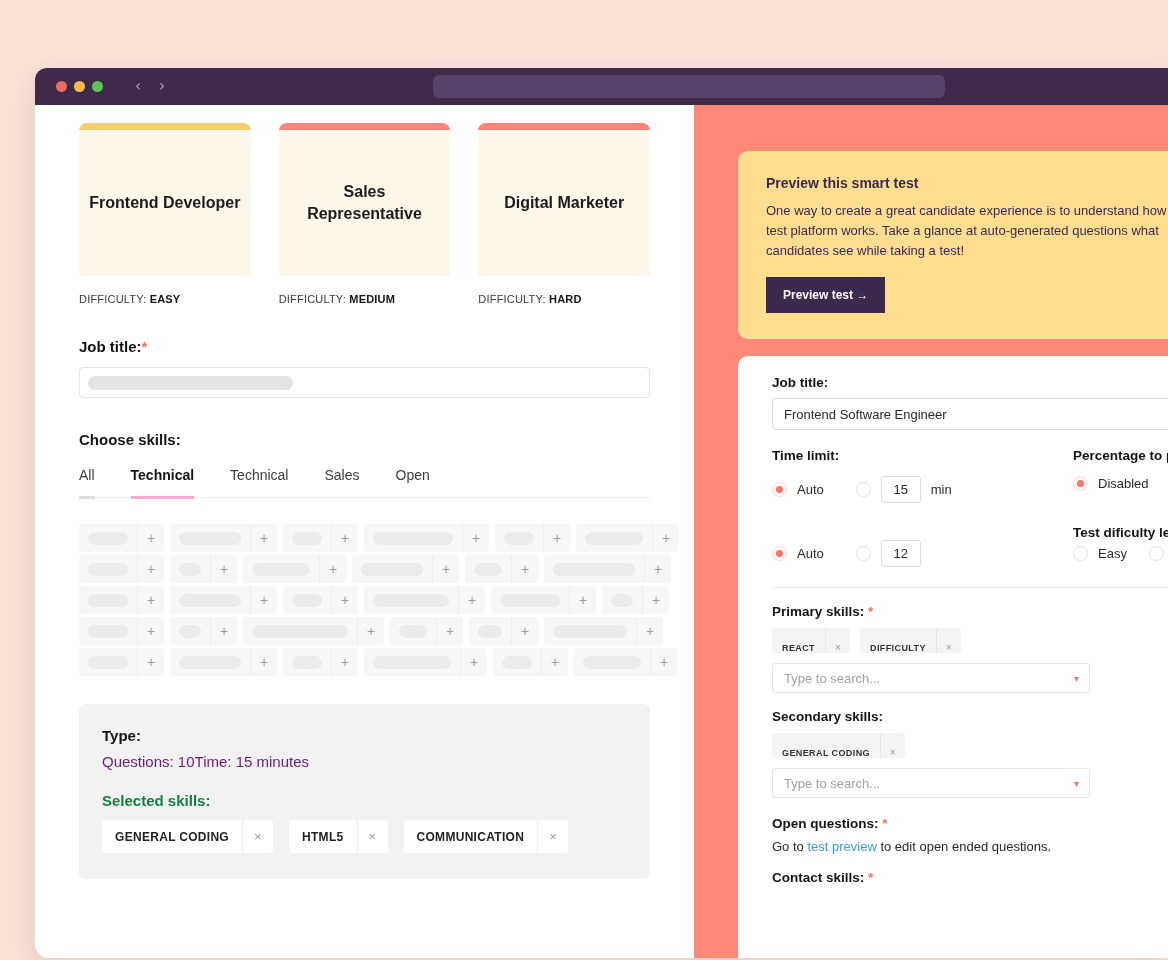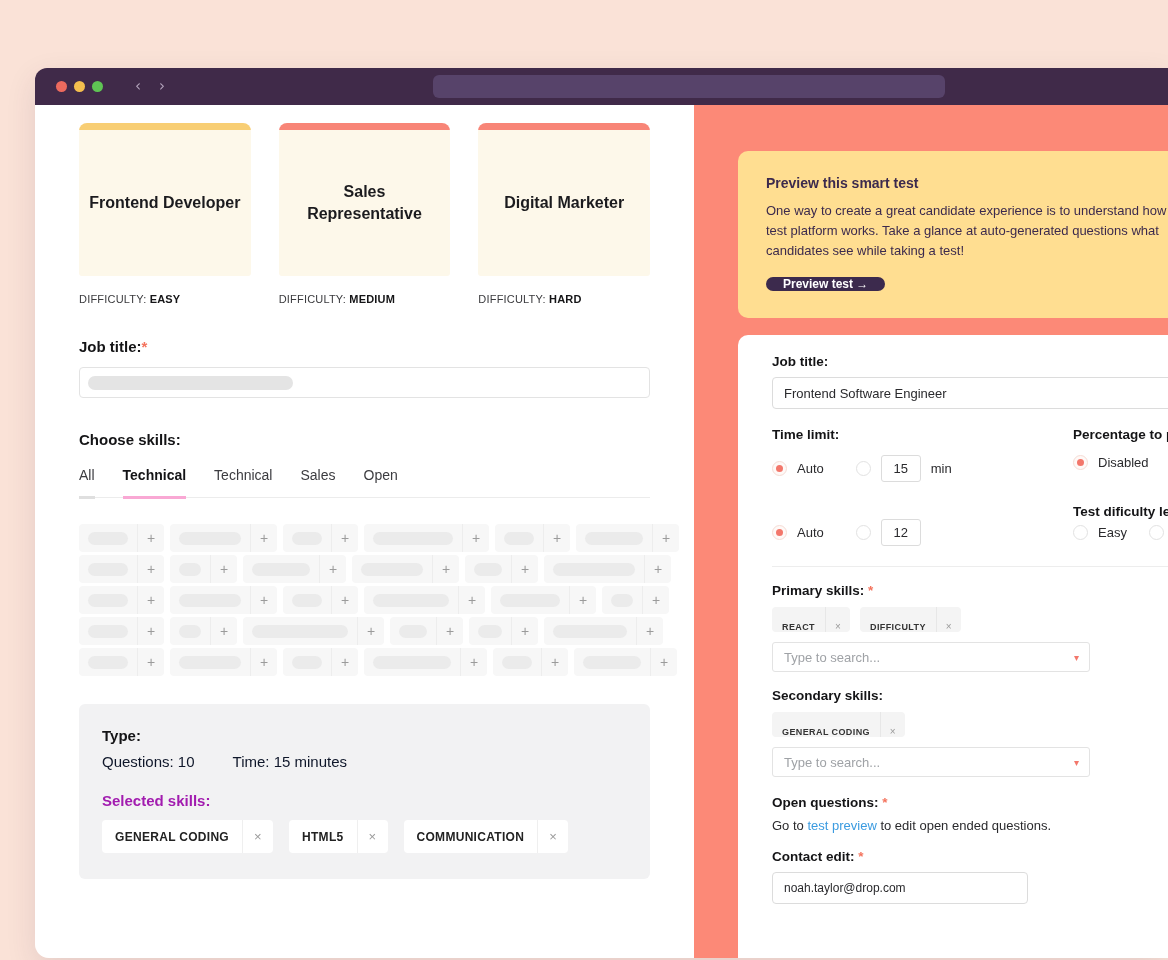--- a/index.html
+++ b/index.html
@@ -34,49 +34,49 @@
   .diff-row{display:grid;grid-template-columns:1fr 1fr 1fr;gap:28px;margin-top:17px;}
   .diff{font-size:11px;color:#3a3a3d;letter-spacing:.2px;}
   .diff b{color:#151517;}
 
   .field-label{font-weight:700;font-size:15px;margin-top:33px;color:#141416;}
   .req{color:#F4745E;font-weight:700;}
   .jt-input{margin-top:12px;height:31px;border:1px solid #E3E3E3;border-radius:4px;
     display:flex;align-items:center;padding:0 8px;background:#fff;}
   .jt-skel{width:205px;height:14px;border-radius:7px;background:#E4E4E4;}
 
-  .tabs{display:flex;gap:28px;margin-top:19px;border-bottom:1px solid #ECECEC;}
+  .tabs{display:flex;gap:36px;margin-top:19px;border-bottom:1px solid #ECECEC;}
   .tab{font-size:14px;color:#3c3c40;padding:0 0 13px;cursor:pointer;}
   .tab.first{border-bottom:3px solid #DFDFDF;margin-bottom:-2px;}
   .tab.active{font-weight:700;color:#141416;border-bottom:3px solid #f9a8d4;margin-bottom:-2px;}
 
   .skel-grid{margin-top:26px;display:flex;flex-direction:column;gap:3px;}
   .skel-row{display:flex;gap:6px;}
   .skel-chip{height:28px;background:#F7F7F7;border-radius:4px;display:flex;align-items:center;flex-grow:1;}
   .skel-pill{height:13px;border-radius:7px;background:#EBEBEB;margin:0 9px;}
   .skel-div{width:1px;height:100%;background:#EDEDED;}
   .skel-plus{width:26px;text-align:center;color:#9B9B9B;font-size:14px;flex:0 0 26px;}
 
   .total-box{margin-top:28px;background:#F2F2F3;border-radius:6px;padding:23px 23px 26px;}
   .total-h{font-weight:700;font-size:15px;color:#141416;}
-  .total-line{margin-top:9px;font-size:15px;color:#0f172a;display:flex;gap:38px;}
-  .sel-h{font-weight:700;font-size:15px;margin-top:22px;color:#a21caf;}
+  .total-line{margin-top:9px;font-size:15px;color:#701a75;display:flex;}
+  .sel-h{font-weight:700;font-size:15px;margin-top:22px;color:#15803d;}
   .sel-chips{display:flex;gap:16px;margin-top:11px;}
   .sel-chip{background:#fff;border-radius:4px;height:33px;display:flex;align-items:center;
     font-size:12px;font-weight:700;letter-spacing:.3px;color:#222;}
   .sel-chip .lbl{padding:0 13px;}
   .sel-chip .x-div{width:1px;height:100%;background:#EFEFEF;}
   .sel-chip .x{width:30px;text-align:center;color:#9a9a9a;font-size:13px;font-weight:400;}
 
   
   .promo-card{margin-top:46px;width:486px;background:#FFDE91;border-radius:10px;padding:24px 28px 26px;color:#3C2A4D;}
   .promo-title{font-weight:700;font-size:14px;}
   .promo-body{font-size:13px;line-height:1.55;margin-top:10px;max-width:432px;}
   .promo-btn{margin-top:16px;display:inline-block;background:#3C2A4D;color:#fff;border:none;
-    font-size:12px;font-weight:700;padding:0 17px;border-radius:14px;cursor:pointer;
+    font-size:12px;font-weight:700;padding:11px 17px;border-radius:0;cursor:pointer;
     font-family:inherit;}
 
   .form-card{margin-top:17px;width:530px;background:#fff;border-radius:10px;padding:19px 34px 30px;min-height:640px;}
   .f-label{font-weight:700;font-size:13.5px;color:#141416;}
   .f-input{margin-top:8px;height:32px;border:1px solid #DCDCDC;border-radius:4px;background:#fff;
     font-size:13px;color:#2a2a2d;padding:0 11px;display:flex;align-items:center;}
   .f-input.jt{width:500px;}
   .grid2{display:grid;grid-template-columns:301px 1fr;margin-top:18px;}
   .radio-row{display:flex;align-items:center;gap:10px;margin-top:13px;font-size:13px;color:#2a2a2d;}
   .radio{width:15px;height:15px;border-radius:50%;border:1px solid #E2E2E2;background:#fff;
@@ -459,19 +459,18 @@
           </div>
         </div>
         <div class="search-input">
           <span>Type to search...</span>
           <span class="caret">▾</span>
         </div>
 
         <div class="f-label mt18"><span>Open questions:</span> <span class="req">*</span></div>
         <div class="oq-line"><span>Go to </span><span class="link">test preview</span><span> to edit open ended questions.</span></div>
 
-        <div class="f-label mt16"><span>Contact edit:</span> <span class="req">*</span></div>
-        <div class="f-input email-input" style="font-size:12px">noah.taylor@drop.com</div>
+        <div class="f-label mt16"><span>Contact skills:</span> <span class="req">*</span></div>
 
       </div>
     </div>
   </div>
 </div>
 
 </body></html>

